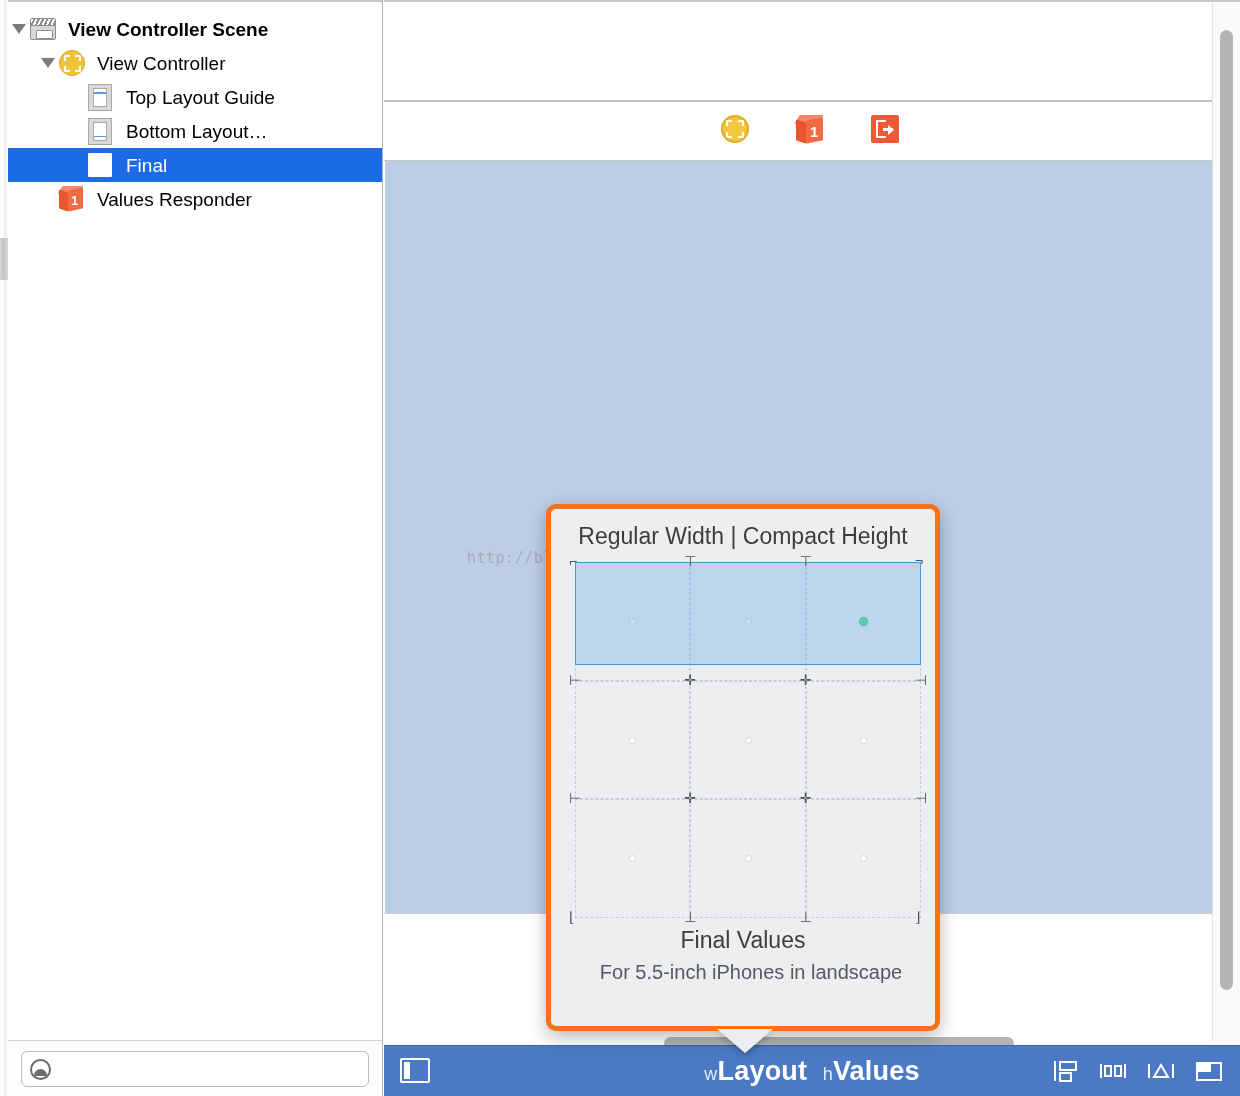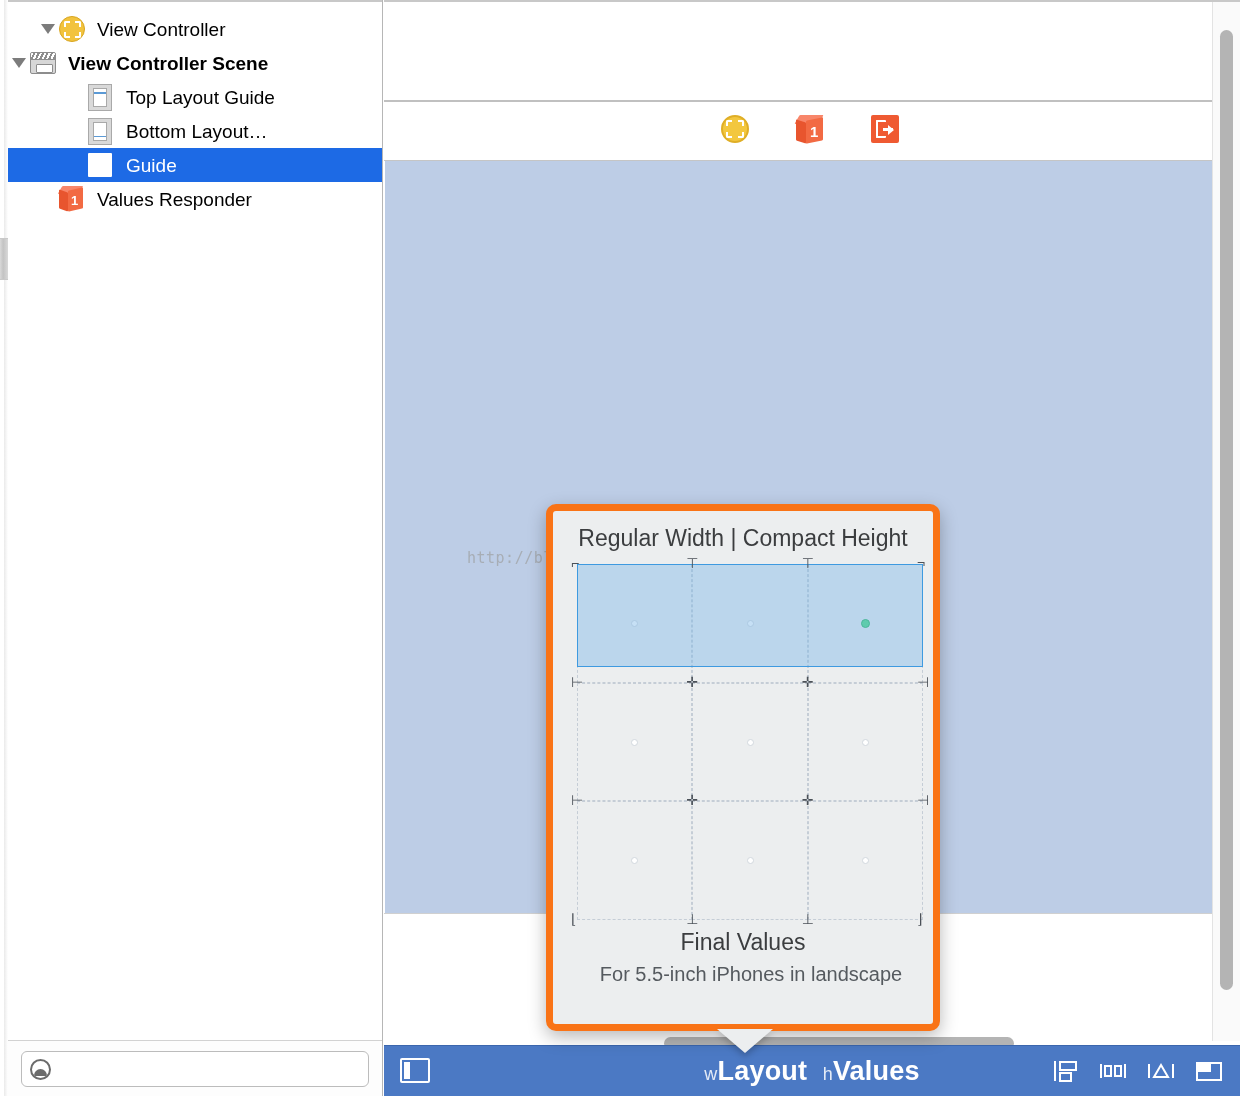--- a/index.html
+++ b/index.html
@@ -197,21 +197,21 @@
 
   
   .watermark {
     position:absolute; left:467px; top:549px; font-family:"DejaVu Sans Mono", monospace;
     font-size:15px; color:#a7adb5; letter-spacing:0.5px; white-space:nowrap; z-index: 14;
   }
 
   
   .popover {
     position:absolute; left:546px; top:504px; width:394px; height: 527px;
-    background:#eceeef; border-radius:10px; border:7px solid #f97316;
+    background:#eceeef; border-radius:10px; border:5px solid #f97316;
     box-shadow: 0 6px 18px rgba(0,0,0,0.28); z-index: 20;
   }
   .popover-arrow {
     position:absolute; left:717px; top:1029px; width:0; height:0;
     border-left:28px solid transparent; border-right:28px solid transparent;
     border-top:24px solid #eceeef; z-index: 21;
     filter: drop-shadow(0 4px 3px rgba(0,0,0,0.2));
   }
   .pop-title {
     position:absolute; left:0; top:14px; width:100%; text-align:center;
@@ -270,66 +270,66 @@
 </style>
 </head>
 <body>
 
 <div id="app">
 
   <div class="outline-panel">
     <div class="outline-top-border"></div>
     <div class="tree" id="tree">
         <div class="tree-row">
+          <span style="display:inline-block;width:0px;flex:0 0 0px"></span>
+          <span class="disc">
+            <span class="disc-tri"></span>
+          </span>
+          <span class="tree-icon">
+            <div class="ic-scene"></div>
+          </span>
+          <span class="tree-label bold">View Controller Scene</span>
+        </div>
+        <div class="tree-row">
           <span style="display:inline-block;width:29px;flex:0 0 29px"></span>
           <span class="disc">
             <span class="disc-tri"></span>
           </span>
           <span class="tree-icon">
             <div class="ic-vc"></div>
           </span>
           <span class="tree-label">View Controller</span>
         </div>
         <div class="tree-row">
-          <span style="display:inline-block;width:0px;flex:0 0 0px"></span>
-          <span class="disc">
-            <span class="disc-tri"></span>
-          </span>
-          <span class="tree-icon">
-            <div class="ic-scene"></div>
-          </span>
-          <span class="tree-label bold">View Controller Scene</span>
+          <span style="display:inline-block;width:58px;flex:0 0 58px"></span>
+          <span class="disc"></span>
+          <span class="tree-icon">
+            <div class="ic-guide top">
+              <div class="inner"></div>
+            </div>
+          </span>
+          <span class="tree-label">Top Layout Guide</span>
         </div>
         <div class="tree-row">
           <span style="display:inline-block;width:58px;flex:0 0 58px"></span>
           <span class="disc"></span>
           <span class="tree-icon">
-            <div class="ic-guide top">
-              <div class="inner"></div>
-            </div>
-          </span>
-          <span class="tree-label">Top Layout Guide</span>
-        </div>
-        <div class="tree-row">
-          <span style="display:inline-block;width:58px;flex:0 0 58px"></span>
-          <span class="disc"></span>
-          <span class="tree-icon">
             <div class="ic-guide bottom">
               <div class="inner"></div>
             </div>
           </span>
           <span class="tree-label">Bottom Layout…</span>
         </div>
         <div class="tree-row selected">
           <span style="display:inline-block;width:58px;flex:0 0 58px"></span>
           <span class="disc"></span>
           <span class="tree-icon">
             <div class="ic-view"></div>
           </span>
-          <span class="tree-label">Guide</span>
+          <span class="tree-label">Final</span>
         </div>
         <div class="tree-row">
           <span style="display:inline-block;width:29px;flex:0 0 29px"></span>
           <span class="disc"></span>
           <span class="tree-icon">
             <div class="ic-responder">
               <div class="cube-top"></div>
               <div class="cube-left"></div>
               <div class="cube-right"></div>
               <div class="num">1</div>

